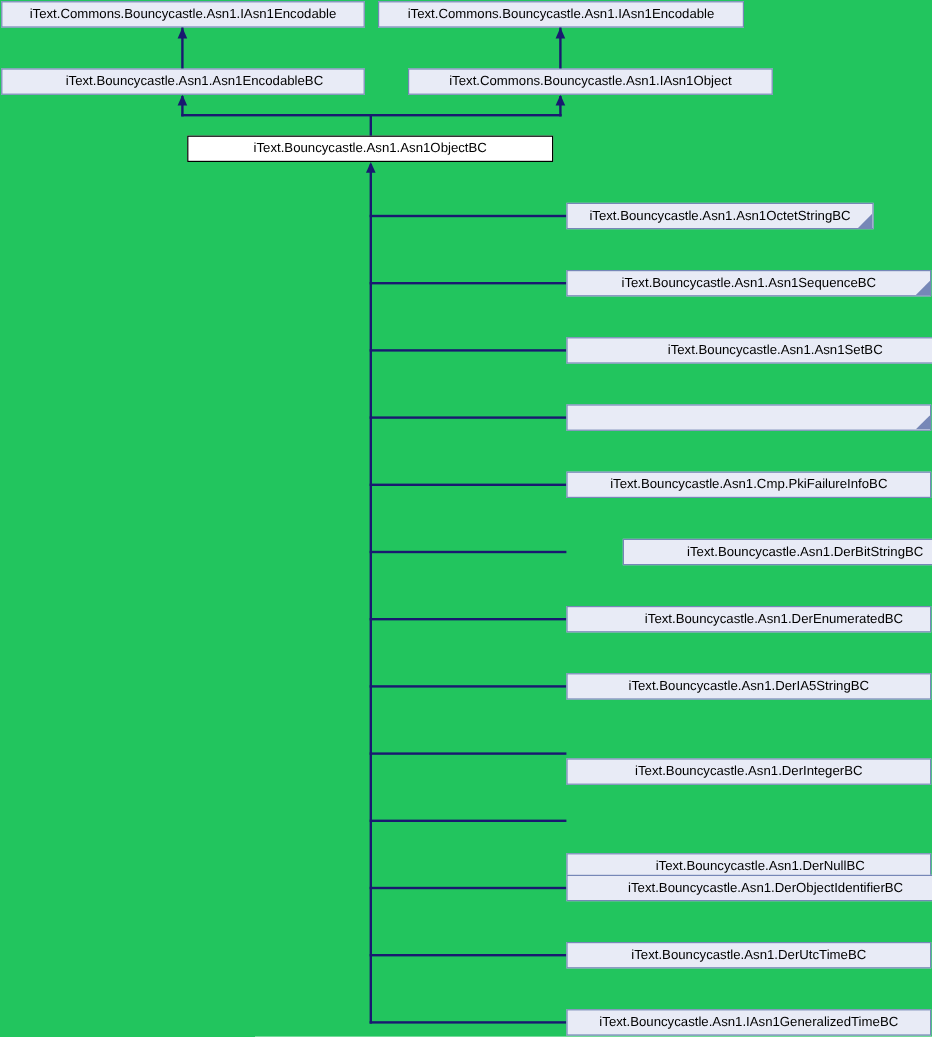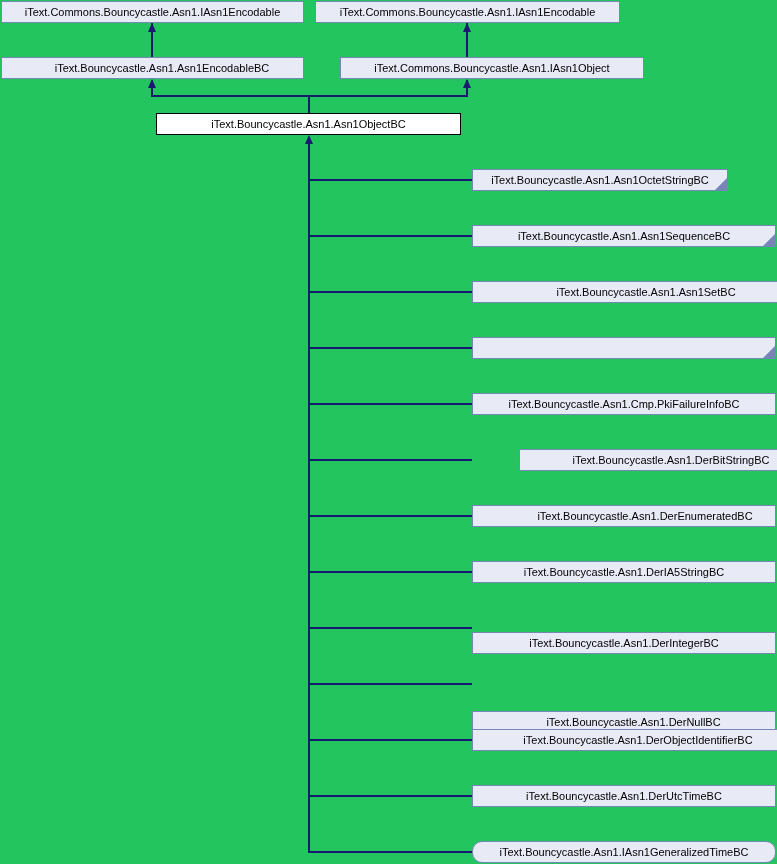--- a/index.html
+++ b/index.html
@@ -115,16 +115,16 @@
       <div class="node" style="left: 472px; top: 561px; width: 304px; text-align: center;"><span>iText.Bouncycastle.Asn1.DerIA5StringBC</span></div>
       <div class="edge h" style="left: 308px; top: 627px; width: 164px;"></div>
       <div class="node" style="left: 472px; top: 617px; width: 304px; margin-top: 15px;"><span>iText.Bouncycastle.Asn1.DerIntegerBC</span></div>
       <div class="edge h" style="left: 308px; top: 683px; width: 164px;"></div>
       <div class="node" style="left: 472px; top: 711px; width: 304px; padding-left: 19px;"><span>iText.Bouncycastle.Asn1.DerNullBC</span></div>
       <div class="edge h" style="left: 308px; top: 739px; width: 164px;"></div>
       <div class="node" style="left: 472px; top: 729px; width: 332px;"><span>iText.Bouncycastle.Asn1.DerObjectIdentifierBC</span></div>
       <div class="edge h" style="left: 308px; top: 795px; width: 164px;"></div>
       <div class="node" style="left: 472px; top: 785px; width: 304px;"><span>iText.Bouncycastle.Asn1.DerUtcTimeBC</span></div>
       <div class="edge h" style="left: 308px; top: 851px; width: 164px;"></div>
-      <div class="node" style="left: 472px; top: 841px; width: 304px; border-radius: 10px;"><span>iText.Bouncycastle.Asn1.IAsn1GeneralizedTimeBC</span></div>
+      <div class="node" style="left: 472px; top: 841px; width: 304px;"><span>iText.Bouncycastle.Asn1.IAsn1GeneralizedTimeBC</span></div>
     </div>
 
 </div>
 
 </body></html>

